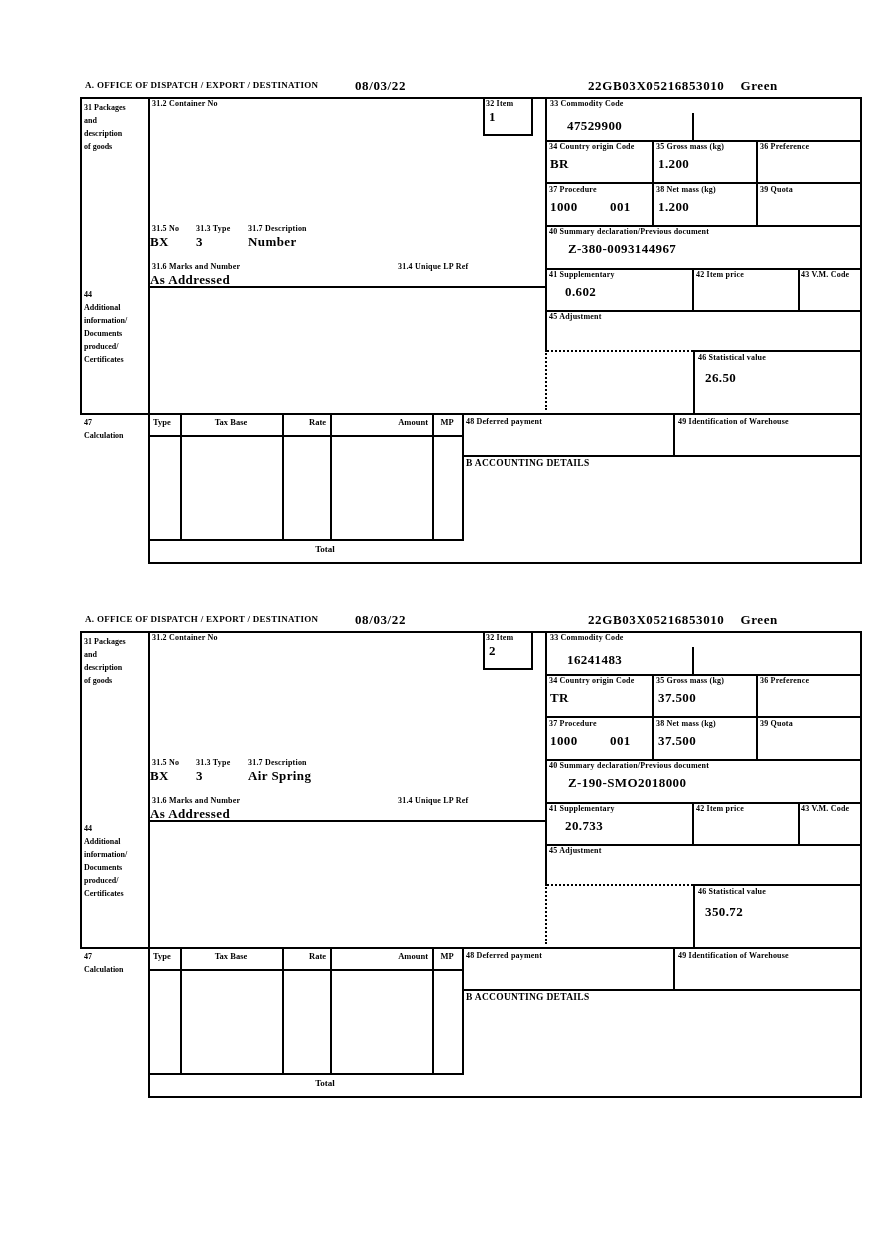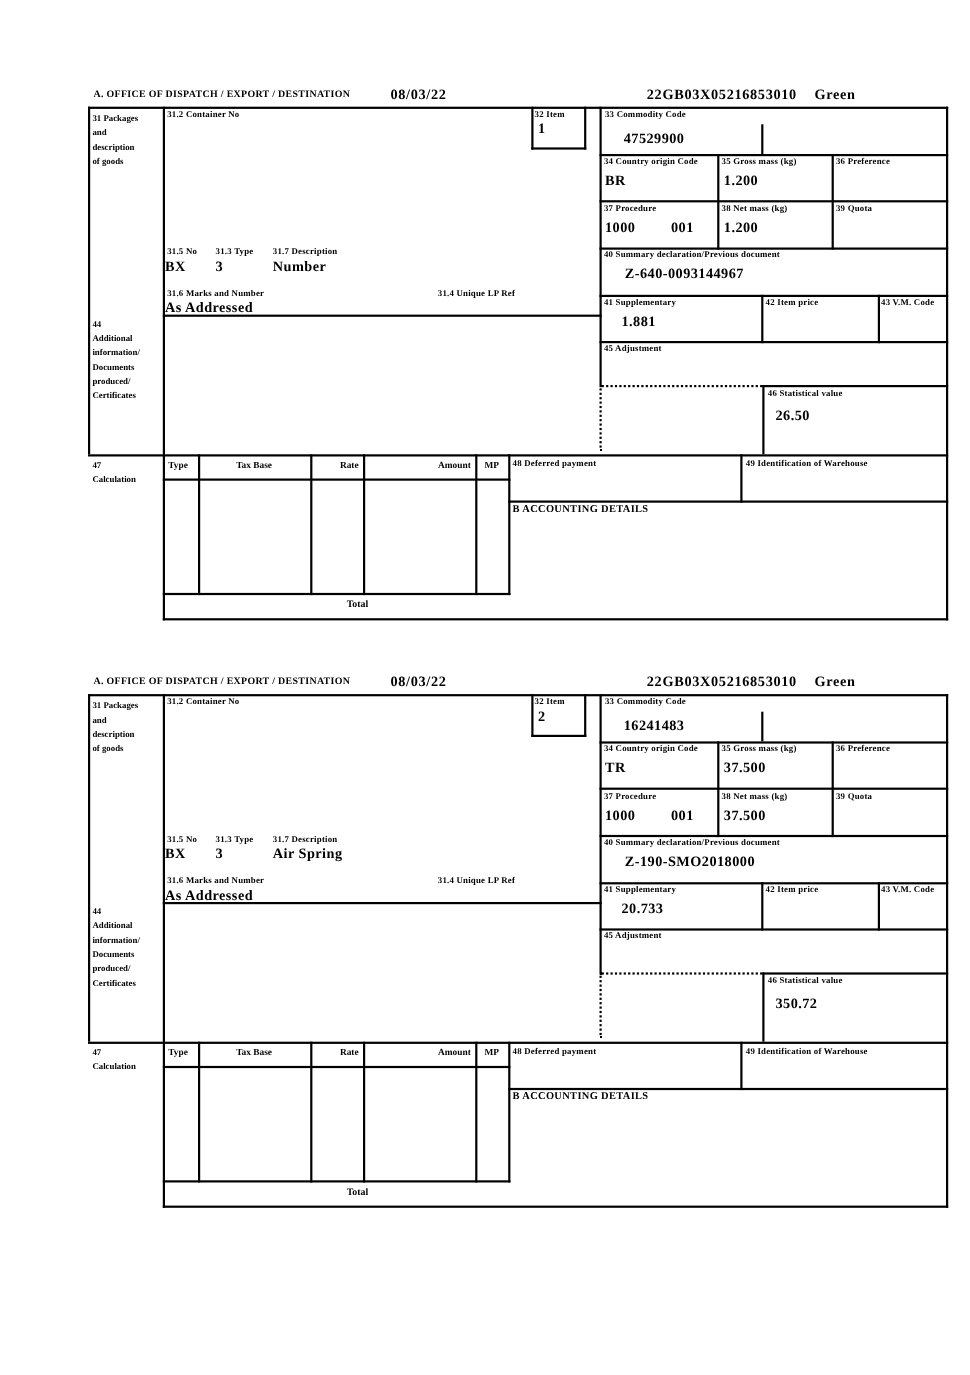--- a/index.html
+++ b/index.html
@@ -106,24 +106,24 @@
   <div class="lb" style="left:248px;top:146px">31.7 Description</div>
   <div class="val" style="left:150px;top:156px">BX</div>
   <div class="val" style="left:196px;top:156px">3</div>
   <div class="val" style="left:248px;top:156px">Number</div>
 
   <div class="lb" style="left:152px;top:184px">31.6 Marks and Number</div>
   <div class="lb" style="left:398px;top:184px">31.4 Unique LP Ref</div>
   <div class="val" style="left:150px;top:194px">As Addressed</div>
 
   <div class="lb" style="left:549px;top:149px">40 Summary declaration/Previous document</div>
-  <div class="val" style="left:568px;top:163px">Z-640-0093144967</div>
+  <div class="val" style="left:568px;top:163px">Z-380-0093144967</div>
 
   <div class="lb" style="left:549px;top:192px">41 Supplementary</div>
-  <div class="val" style="left:565px;top:206px">1.881</div>
+  <div class="val" style="left:565px;top:206px">0.602</div>
   <div class="lb" style="left:696px;top:192px">42 Item price</div>
   <div class="lb" style="left:801px;top:192px">43 V.M. Code</div>
 
   <div class="lb" style="left:549px;top:234px">45 Adjustment</div>
   <div class="lb" style="left:698px;top:275px">46 Statistical value</div>
   <div class="val" style="left:705px;top:292px">26.50</div>
 
   <div class="ch" style="left:153px">Type</div>
   <div class="ch" style="left:180px;width:102px;text-align:center">Tax Base</div>
   <div class="ch" style="left:282px;width:44px;text-align:right">Rate</div>

